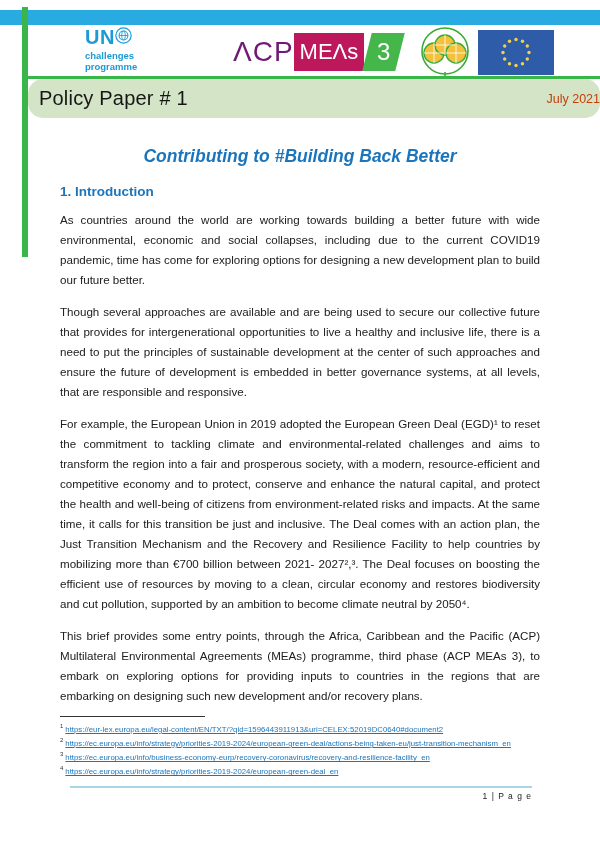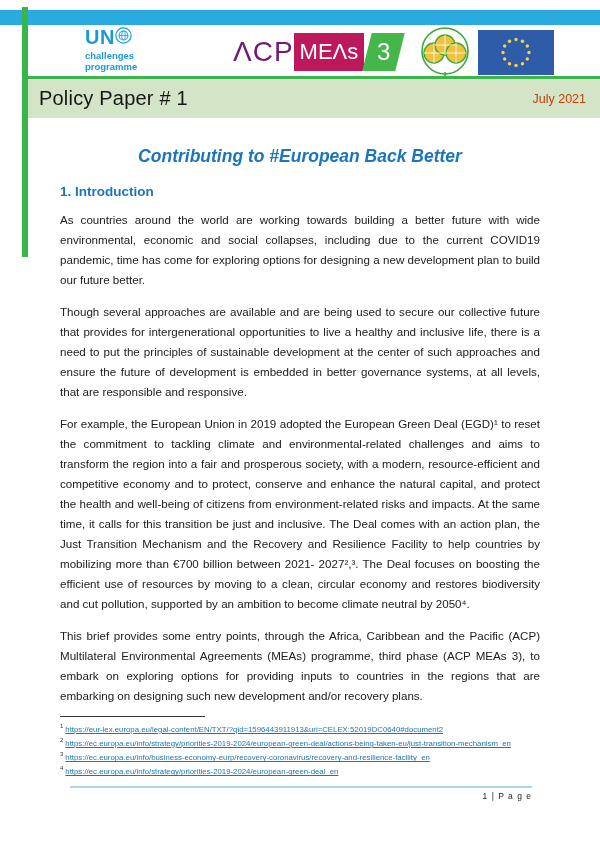--- a/index.html
+++ b/index.html
@@ -7,21 +7,21 @@
     position:relative; width:600px; height:848px; background:#ffffff;
     font-family:"Liberation Sans", sans-serif; overflow:hidden;
   }
   
   .cyan-bar { position:absolute; top:10px; left:0; width:600px; height:15px; background:#29ABE2; }
   .green-vbar { position:absolute; top:7px; left:22px; width:6px; height:250px; background:#39B54A; }
   .green-rule { position:absolute; top:76px; left:28px; width:572px; height:3px; background:#39B54A; }
   .band {
     position:absolute; top:79px; left:28px; width:572px; height:39px;
     background:#D4E4C6; display:flex; align-items:center; justify-content:space-between;
-    box-sizing:border-box; padding:0 14px 0 11px;
+    box-sizing:border-box; padding:0 0 0 11px;border-radius:15px;
   }
   .band-title { font-size:20px; color:#161616; letter-spacing:0.2px; }
   .band-date { font-size:12.5px; color:#c2410c; }
 
   
   .unep { position:absolute; top:27px; left:85px; color:#1C9AD6; }
   .unep-top { display:flex; align-items:flex-start; gap:0; }
   .unep-un { font-size:20px; font-weight:bold; line-height:1; letter-spacing:0.5px; }
   .unep-sub { font-size:9.5px; font-weight:bold; line-height:1.2; margin-top:2px; }
   .acpmeas { position:absolute; top:33px; left:233px; display:flex; align-items:stretch; height:38px; }
@@ -117,21 +117,21 @@
     </svg>
   </div>
 
   <div class="green-rule"></div>
   <div class="band">
     <span class="band-title">Policy Paper # 1</span>
     <span class="band-date">July 2021</span>
   </div>
 
   <div class="content">
-    <h1 class="doc-title">Contributing to #European Back Better</h1>
+    <h1 class="doc-title">Contributing to #Building Back Better</h1>
     <h2 class="section-heading">1. Introduction</h2>
     <p>As countries around the world are working towards building a better future with wide environmental, economic and social collapses, including due to the current COVID19 pandemic, time has come for exploring options for designing a new development plan to build our future better.</p>
     <p>Though several approaches are available and are being used to secure our collective future that provides for intergenerational opportunities to live a healthy and inclusive life, there is a need to put the principles of sustainable development at the center of such approaches and ensure the future of development is embedded in better governance systems, at all levels, that are responsible and responsive.</p>
     <p>For example, the European Union in 2019 adopted the European Green Deal (EGD)¹ to reset the commitment to tackling climate and environmental-related challenges and aims to transform the region into a fair and prosperous society, with a modern, resource-efficient and competitive economy and to protect, conserve and enhance the natural capital, and protect the health and well-being of citizens from environment-related risks and impacts. At the same time, it calls for this transition be just and inclusive. The Deal comes with an action plan, the Just Transition Mechanism and the Recovery and Resilience Facility to help countries by mobilizing more than €700 billion between 2021- 2027²,³. The Deal focuses on boosting the efficient use of resources by moving to a clean, circular economy and restores biodiversity and cut pollution, supported by an ambition to become climate neutral by 2050⁴.</p>
     <p>This brief provides some entry points, through the Africa, Caribbean and the Pacific (ACP) Multilateral Environmental Agreements (MEAs) programme, third phase (ACP MEAs 3), to embark on exploring options for providing inputs to countries in the regions that are embarking on designing such new development and/or recovery plans.</p>
   </div>
 
   <div class="footnotes">
     <div class="fn-rule"></div>
     <div class="fn-line">

